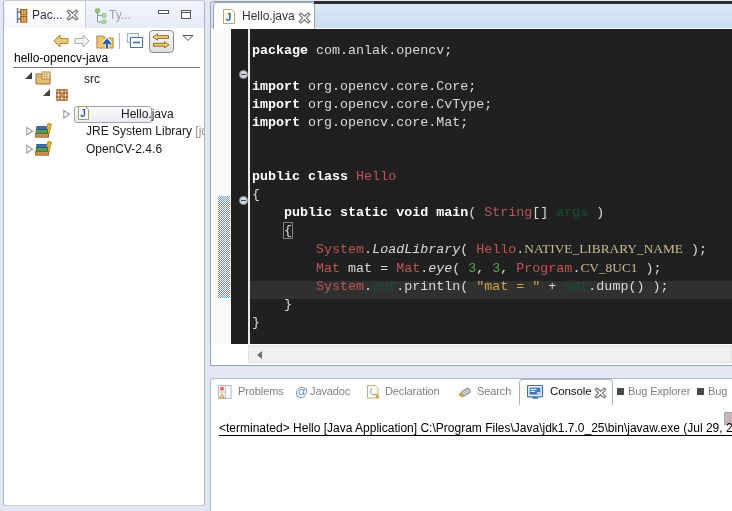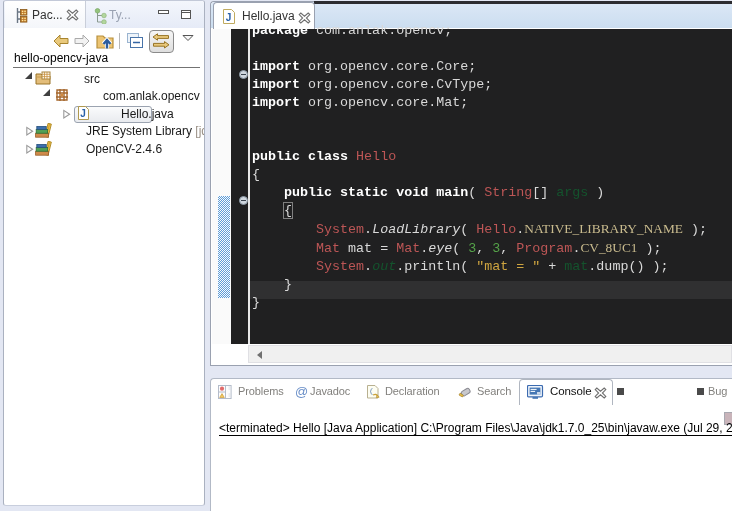--- a/index.html
+++ b/index.html
@@ -31,21 +31,21 @@
     border:1px solid #9aa1b0;border-bottom:none;border-radius:4px 4px 0 0;box-sizing:border-box;}
   #ed-white{left:0;top:26px;width:521px;height:3px;background:#fff;}
   #ed-dark{left:1px;top:27px;width:520px;height:315px;background:#202021;}
   #ruler-white{left:1px;top:27px;width:19px;height:315px;background:#fafafa;}
   #range-ind{left:7px;top:194px;width:12px;height:102px;
     background:repeating-conic-gradient(#5e9cd6 0% 25%,#f8fbff 0% 50%) 0 0/2px 2px;}
   #vline{left:37px;top:27px;width:2px;height:315px;background:#e8e8e8;}
   #curline{left:39px;top:279px;width:482px;height:18px;background:#303031;}
   .fold{position:absolute;width:9px;height:9px;border-radius:50%;background:#cfd6de;border:1px solid #8a97a5;box-sizing:border-box;}
   .fold::after{content:"";position:absolute;left:1px;right:1px;top:3px;height:1px;background:#39424d;}
-  #code{margin:0;left:41px;top:20px;font-family:"Liberation Mono",monospace;font-size:13.35px;line-height:18px;
+  #code{margin:0;left:41px;top:40px;font-family:"Liberation Mono",monospace;font-size:13.35px;line-height:18px;
     color:#d9d9d9;white-space:pre;}
   .kw{color:#fff;font-weight:bold;}
   .cls{color:#bd5656;}
   .num{color:#55a349;}
   .str{color:#cfa540;}
   .fld{color:#14532d;text-align:center;}
   .cst{color:#c9bb8e;font-family:Liberation Serif, serif;}
   .ital{font-style:italic;}
   .brk{outline:1px solid #808080;}
   
@@ -134,21 +134,20 @@
       <path d="M9.5 1 v7 M12 1 v7 M7 3.3 h8 M7 5.6 h8" stroke="#c8913f" stroke-width="0.8"></path>
     </svg>
     <div class="treerow" style="left:52px;top:69px">src</div>
     <svg class="aexp" style="left:38px;top:87px" width="9" height="9" viewBox="0 0 9 9">
       <polygon points="8,1 8,8 1,8" fill="#404040"></polygon>
     </svg>
     <svg class="abs" style="left:51px;top:87px" width="14" height="14" viewBox="0 0 14 14">
       <path d="M2 2 L12 2 L12 12 L2 12 Z M5 1 V13 M9 1 V13 M1 5 H13 M1 9 H13" stroke="#a5672d" stroke-width="1.4" fill="none"></path>
       <rect x="5.7" y="5.7" width="2.6" height="2.6" fill="#d08a40"></rect>
     </svg>
-    <div class="treerow" style="left:71px;top:86px">com.anlak.opencv</div>
     <svg class="acol" style="left:58px;top:108px" width="9" height="11" viewBox="0 0 9 11">
       <path d="M1.8 1.4 L7.6 5.2 L1.8 9 Z" fill="#fdfdfd" stroke="#9a9a9a" stroke-width="1.1"></path>
     </svg>
     <div class="abs" style="left:70px;top:105px;width:76px;height:15px;border:1px solid #9ba3b0;border-radius:3px;background:linear-gradient(#fafbfc,#e9ebef)"></div>
     <svg class="abs" style="left:74px;top:105px" width="11" height="14" viewBox="0 0 11 14">
       <path d="M0.5 0.5 h7 l3 3 v10 h-10 Z" fill="#fff" stroke="#b09a50" stroke-width="1"></path>
       <text x="2.2" y="11" font-family="Liberation Sans" font-size="10" font-weight="bold" fill="#2860a8">J</text>
     </svg>
     <div class="treerow" style="left:89px;top:104px">Hello.java</div>
     <svg class="acol" style="left:21px;top:125px" width="9" height="11" viewBox="0 0 9 11">
@@ -250,17 +249,18 @@
       <rect x="2.6" y="2.6" width="10.8" height="7" fill="#4577b4"></rect>
       <path d="M3.6 4.4 h6 M3.6 6.4 h4.5" stroke="#fff" stroke-width="1"></path>
       <rect x="10" y="7" width="3.4" height="2.6" fill="#c8d8ec"></rect>
       <rect x="5.5" y="12" width="5.5" height="1.8" fill="#4577b4"></rect>
     </svg>
     <div class="ctab" style="left:339px;color:#111;font-size:11.5px">Console</div>
     <svg class="abs" style="left:383px;top:8px" width="13" height="12" viewBox="0 0 13 12">
       <path d="M1.2 2.6 L2.8 1 L6.5 4.2 L10.2 1 L11.8 2.6 L8.4 6 L11.8 9.4 L10.2 11 L6.5 7.8 L2.8 11 L1.2 9.4 L4.6 6 Z" fill="#fff" stroke="#6f6f6f" stroke-width="1.1"></path>
     </svg>
     <div class="abs" style="left:406px;top:9px;width:7px;height:7px;background:#4a4a4a"></div>
+    <div class="ctab" style="left:417px">Bug Explorer</div>
     <div class="abs" style="left:486px;top:9px;width:7px;height:7px;background:#4a4a4a"></div>
     <div class="ctab" style="left:497px">Bug</div>
     <div class="abs" style="left:513px;top:33px;width:12px;height:11px;background:#c9b4ba;border:1px solid #a8a8b0"></div>
     <div id="c-title" class="abs">&lt;terminated&gt; Hello [Java Application] C:\Program Files\Java\jdk1.7.0_25\bin\javaw.exe (Jul 29, 20</div>
   </div>
 
 </body></html>

